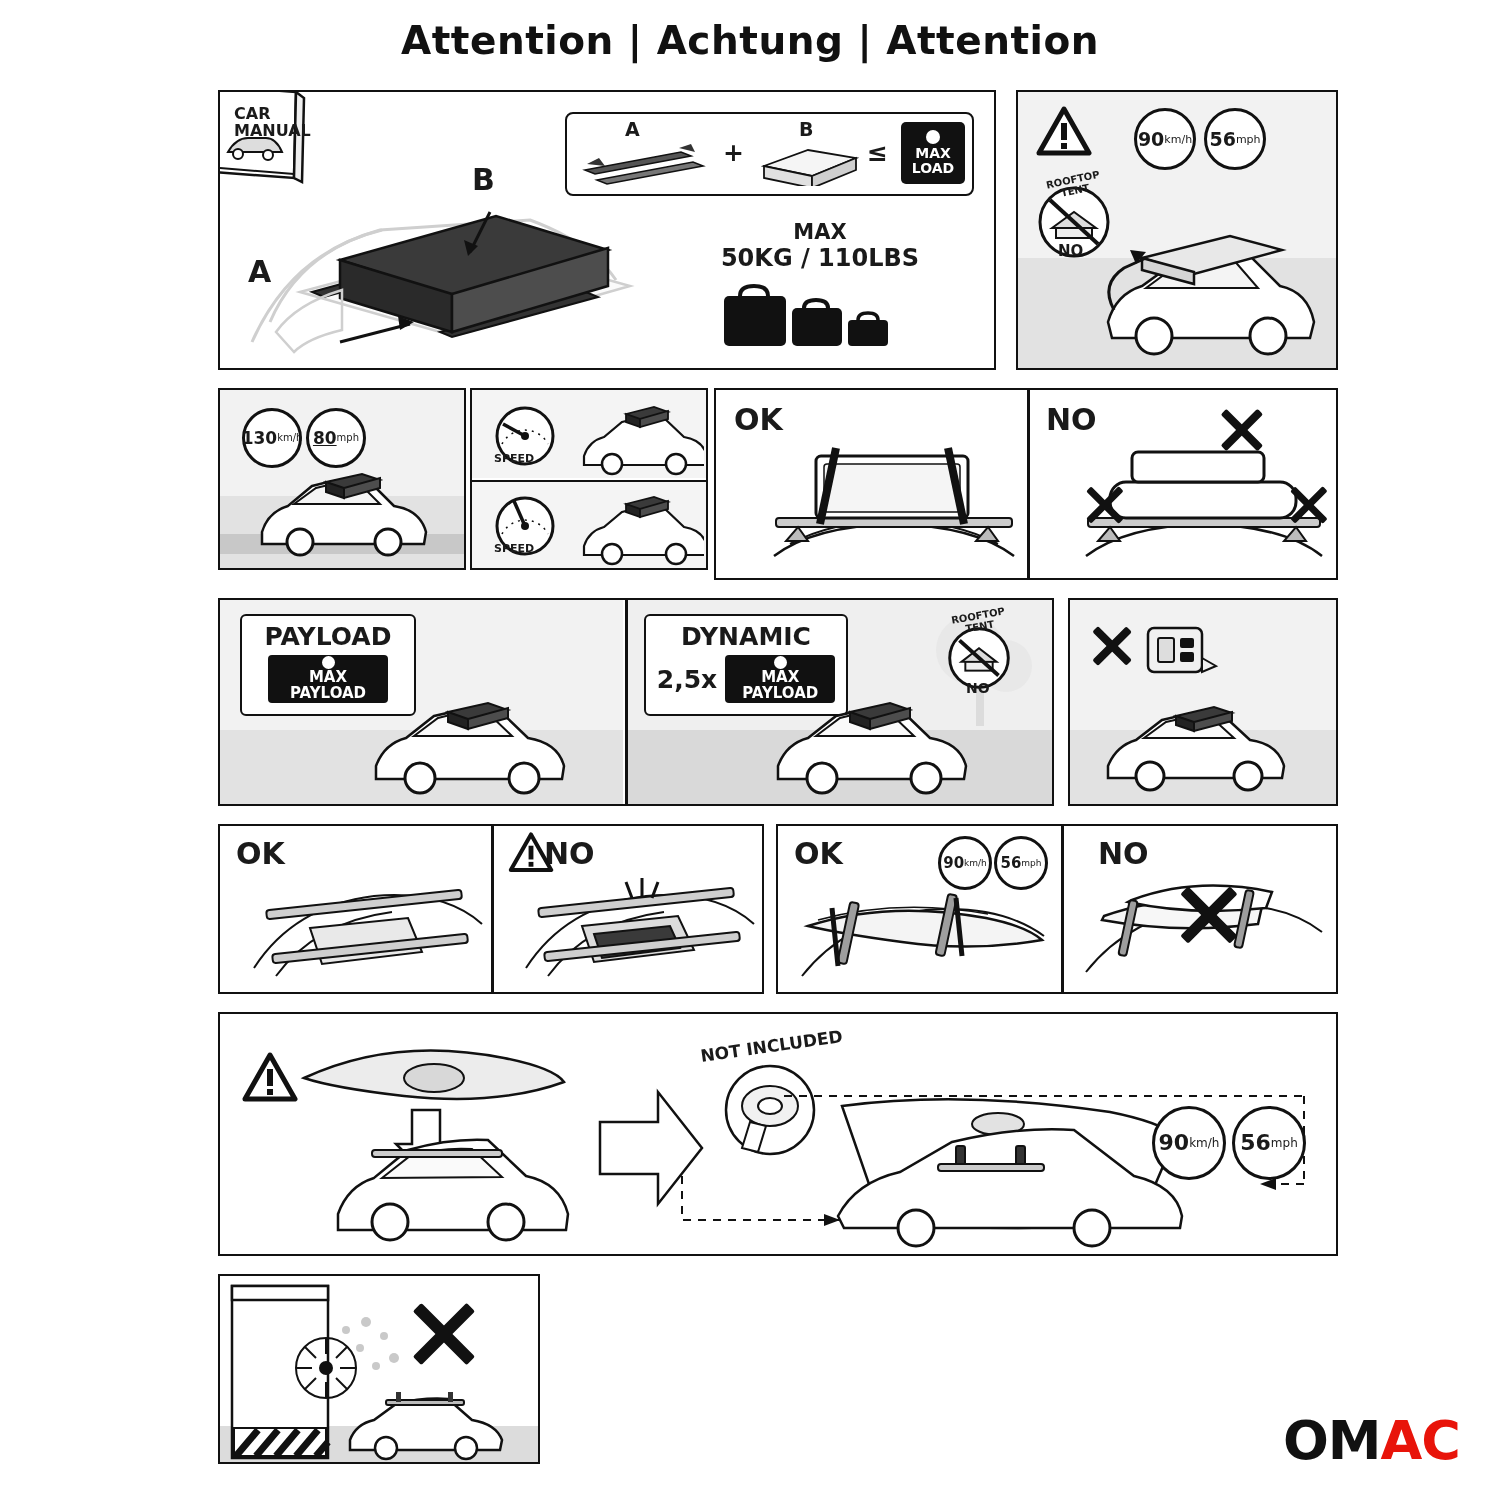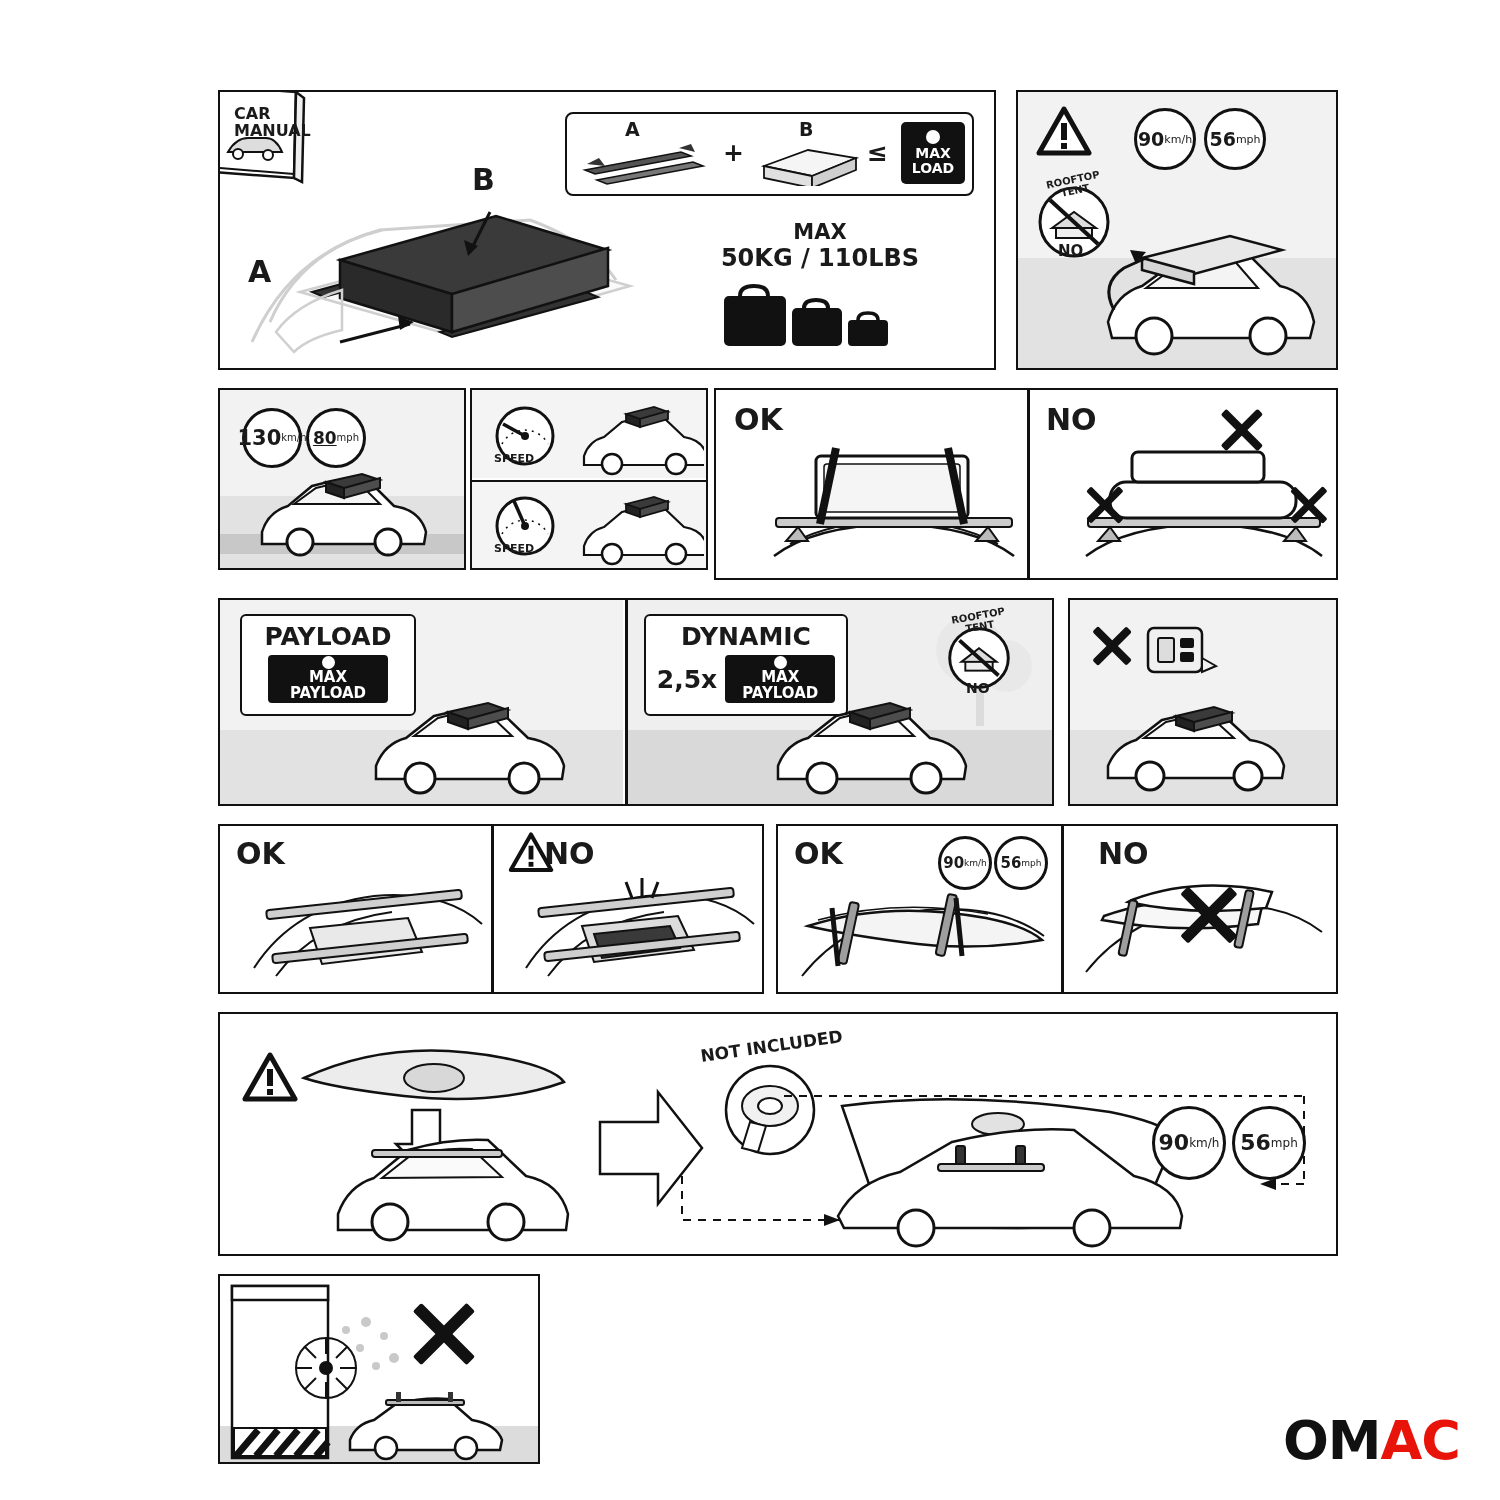--- a/index.html
+++ b/index.html
@@ -84,20 +84,21 @@
 
   
   .tiny{position:absolute;font-size:11px;font-weight:700;}
   svg{display:block;}
 </style>
 </head>
 <body>
 
 <div class="page">
 
+  <div class="title">Attention | Achtung | Attention</div>
 
   <div class="panel" style="left:218px;top:90px;width:778px;height:280px;">
 
     <svg style="position:absolute;left:-10px;top:-10px;" width="100" height="110" viewBox="0 0 100 110">
       <path d="M6 4 L86 10 L84 96 L4 90 Z" fill="#ffffff" stroke="#111" stroke-width="2.5"></path>
       <path d="M86 10 L94 16 L92 100 L84 96 Z" fill="#efefef" stroke="#111" stroke-width="2.5"></path>
       <path d="M18 70 q8 -14 20 -14 h18 q10 0 16 14 z" fill="#ddd" stroke="#111" stroke-width="2"></path>
       <circle cx="28" cy="72" r="5" fill="#fff" stroke="#111" stroke-width="2"></circle>
       <circle cx="58" cy="73" r="5" fill="#fff" stroke="#111" stroke-width="2"></circle>
       <path d="M10 86 L84 92" stroke="#111" stroke-width="2"></path>
@@ -212,21 +213,21 @@
       <path d="M56 60 l-16 -2 l6 14 z" fill="#111"></path>
     </svg>
   </div>
 
   <div class="panel" style="left:218px;top:388px;width:248px;height:182px;">
     <div class="sky" style="height:110px;"></div>
     <div class="ground" style="height:72px;"></div>
     <div class="road" style="bottom:14px;height:20px;background:#c8c8c8;"></div>
 
     <div class="badge" style="left:22px;top:18px;width:54px;height:54px;">
-      <span class="big" style="font-size:21px;">130</span>
+      <span class="big" style="font-size:17px;">130</span>
       <span class="small" style="font-size:10px;">km/h</span>
     </div>
     <div class="badge" style="left:86px;top:18px;width:54px;height:54px;">
       <span class="big" style="font-size:17px;text-decoration:underline;">80</span>
       <span class="small" style="font-size:10px;">mph</span>
     </div>
 
     <svg style="position:absolute;left:32px;top:62px;" width="200" height="110" viewBox="0 0 200 110">
       <path d="M10 80 q6 -20 26 -26 l24 -20 q30 -8 56 -6 l26 26 q26 4 32 26 l-2 12 l-162 0 z" fill="#fff" stroke="#111" stroke-width="2.5"></path>
       <path d="M42 52 l22 -16 q22 -6 44 -4 l20 20 z" fill="#f5f5f5" stroke="#111" stroke-width="2"></path>

